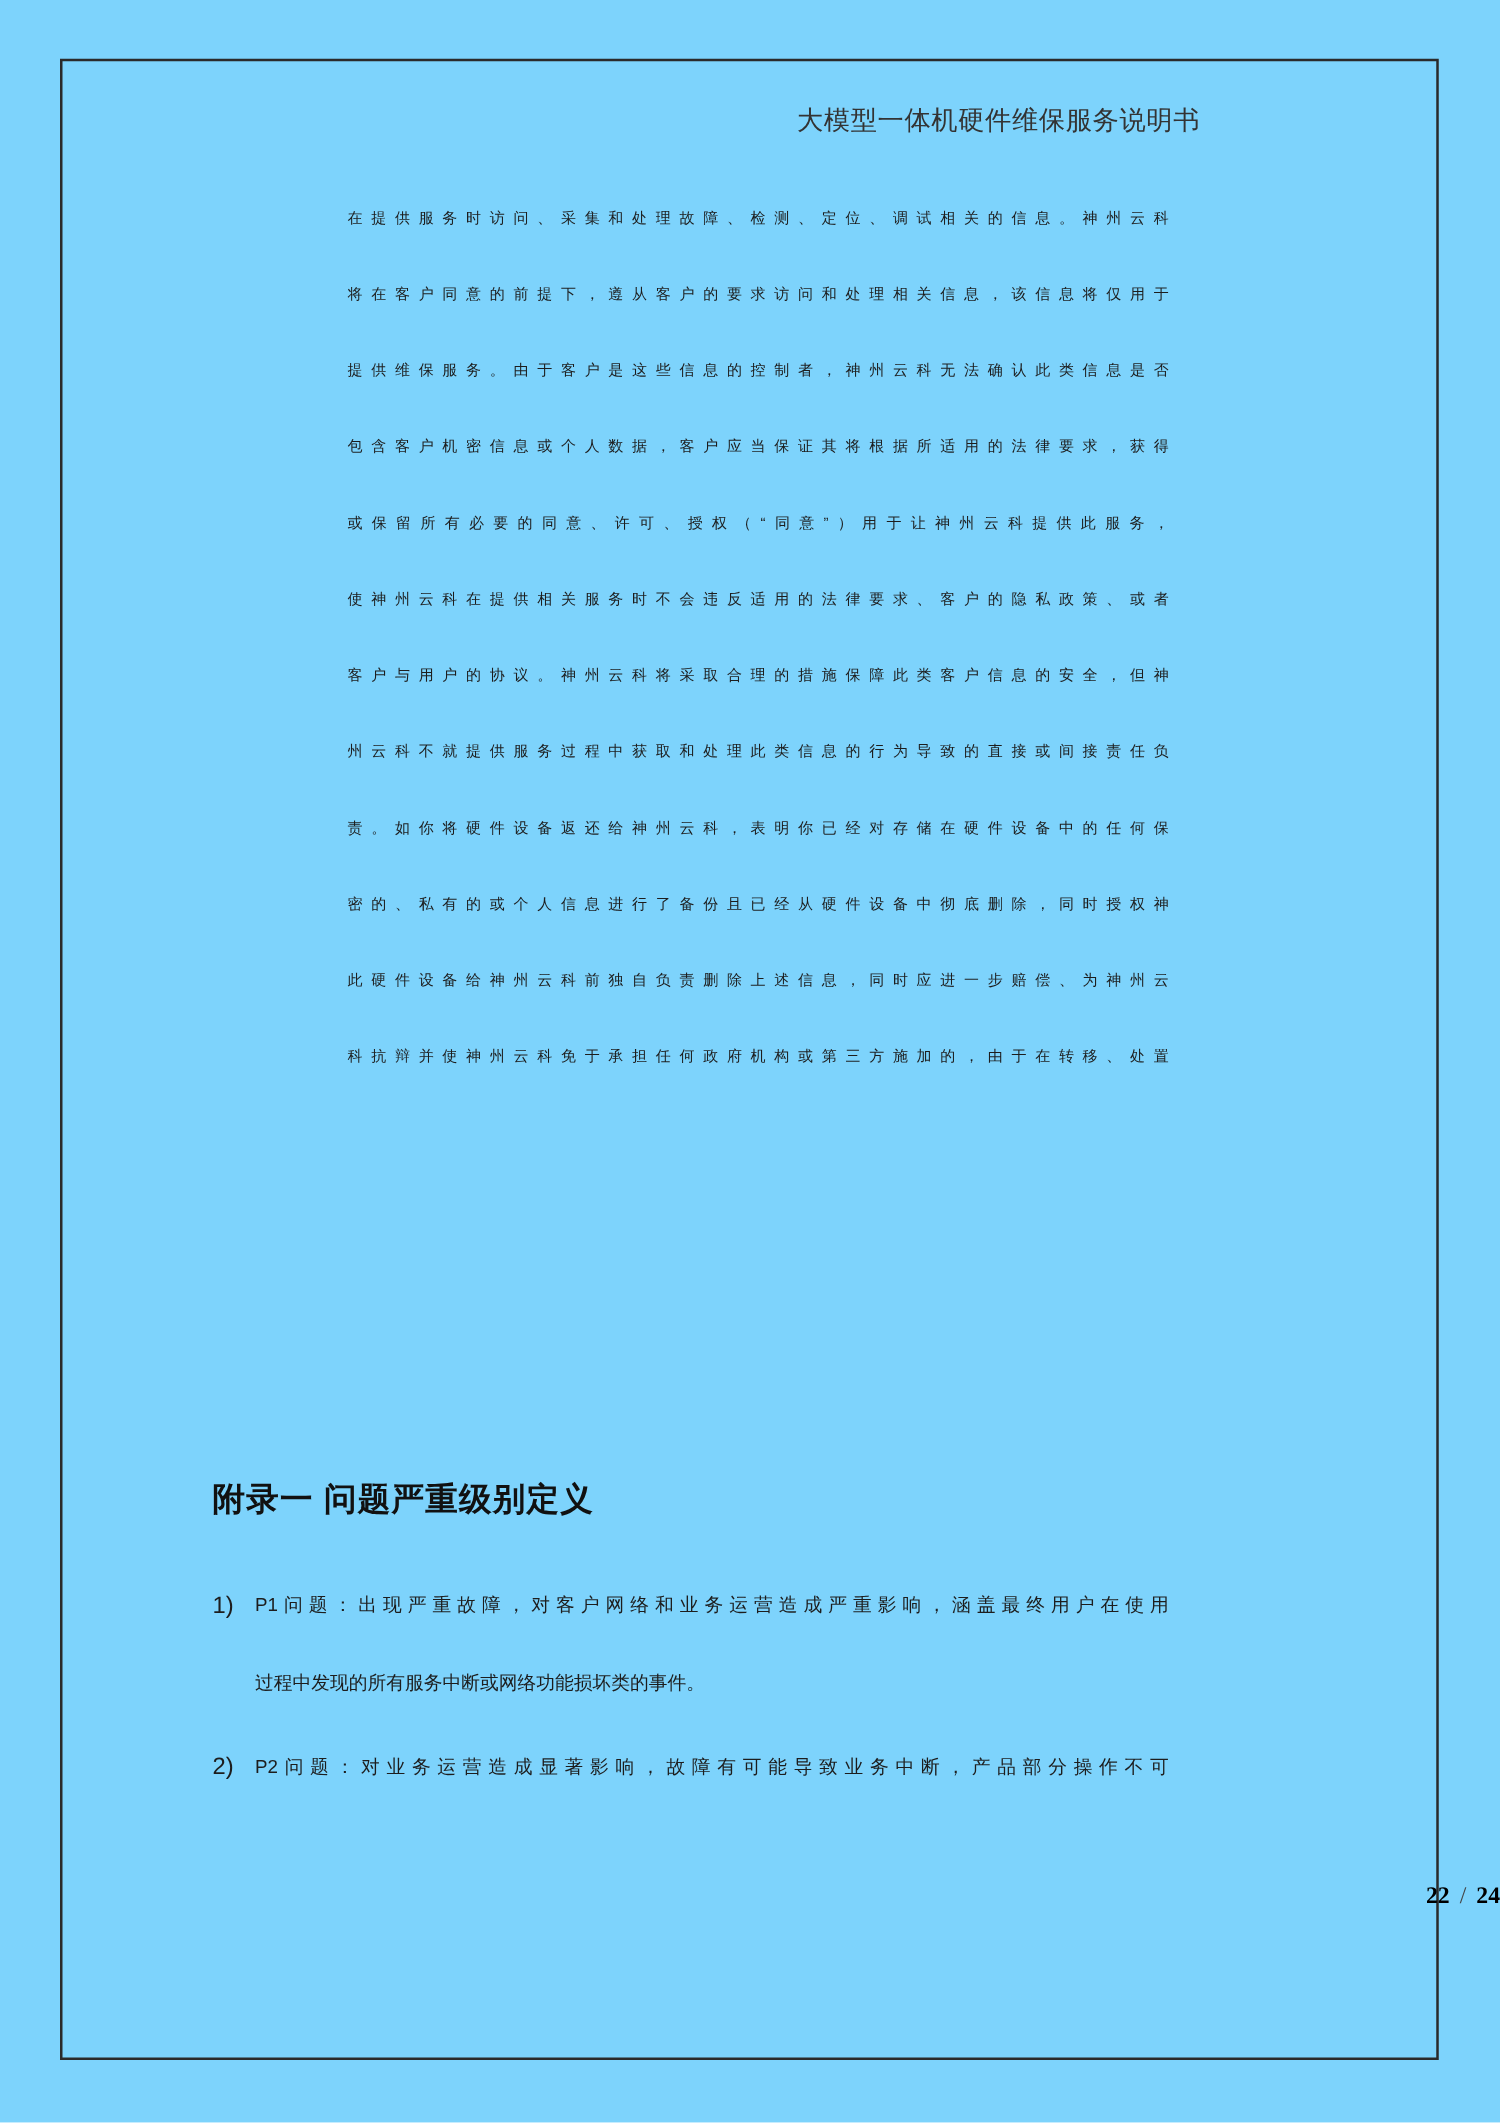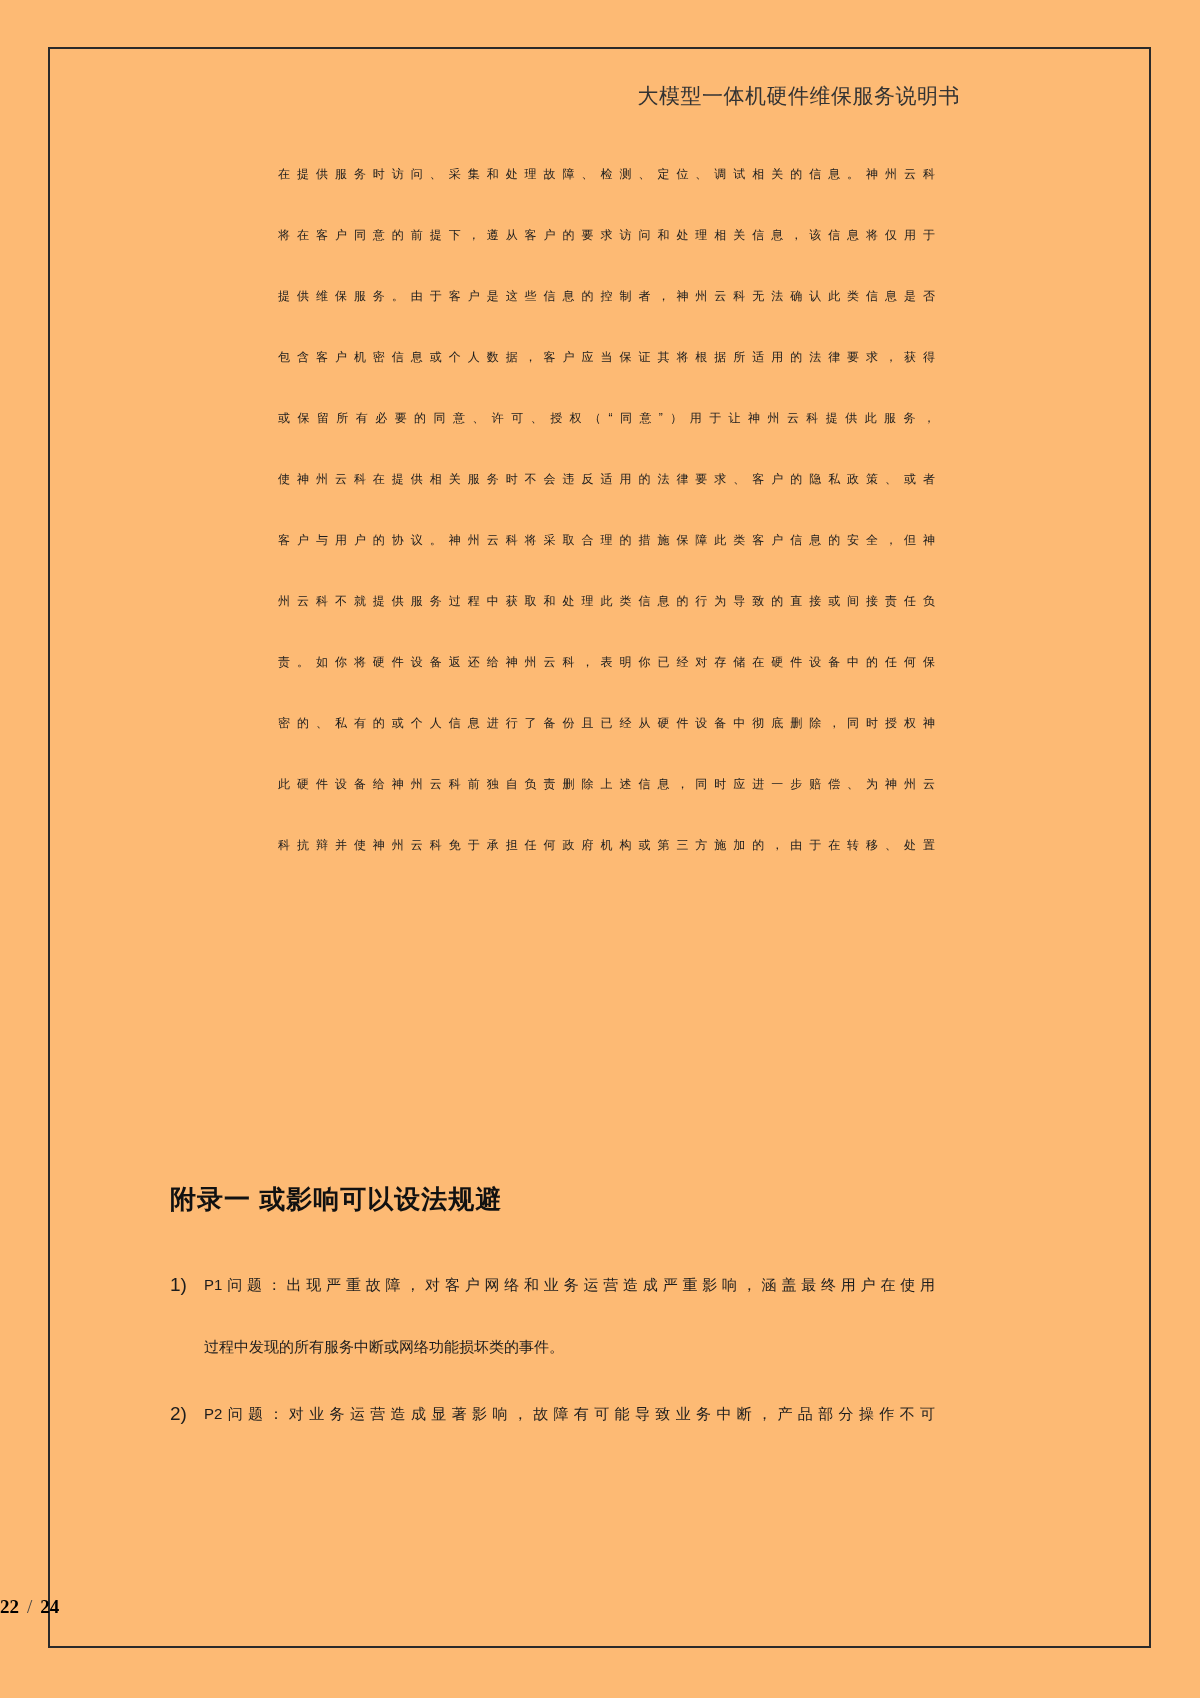--- a/index.html
+++ b/index.html
@@ -1,20 +1,20 @@
 <!DOCTYPE html>
 <html><head>
 <meta charset="utf-8">
 <style>
   html, body { margin: 0; padding: 0; background: #ffffff; }
   .page {
     position: relative;
     width: 1200px;
     height: 1698px;
-    background: #fdba74;
+    background: #7dd3fc;
     overflow: hidden;
     font-family: "Liberation Sans", sans-serif;
     color: #1d1d1d;
   }
   .page-border {
     position: absolute;
     left: 48px; top: 47px;
     width: 1103px; height: 1601px;
     border: 2px solid #2a2a2a;
     box-sizing: border-box;
@@ -81,23 +81,23 @@
     font-size: 15px;
     text-align: justify;
     text-align-last: justify;
     text-justify: inter-character;
     overflow: hidden;
     white-space: nowrap;
   }
   .item-lines .line.short { text-align-last: left; }
   .footer {
     position: absolute;
-    left: 0; top: 1596px;
+    left: 0; top: 1506px;
     width: 1200px;
-    text-align: left;
+    text-align: right;
     font-family: "Liberation Serif", serif;
     font-size: 19px;
     color: #000000;
   }
   .footer .num { font-weight: bold; }
   .footer .sep { font-weight: normal; color: #444444; padding: 0 8px; }
 </style>
 </head>
 <body>
 
@@ -115,21 +115,21 @@
     <div class="line">或保留所有必要的同意、许可、授权（“同意”）用于让神州云科提供此服务，</div>
     <div class="line">使神州云科在提供相关服务时不会违反适用的法律要求、客户的隐私政策、或者</div>
     <div class="line">客户与用户的协议。神州云科将采取合理的措施保障此类客户信息的安全，但神</div>
     <div class="line">州云科不就提供服务过程中获取和处理此类信息的行为导致的直接或间接责任负</div>
     <div class="line">责。如你将硬件设备返还给神州云科，表明你已经对存储在硬件设备中的任何保</div>
     <div class="line">密的、私有的或个人信息进行了备份且已经从硬件设备中彻底删除，同时授权神</div>
     <div class="line">此硬件设备给神州云科前独自负责删除上述信息，同时应进一步赔偿、为神州云</div>
     <div class="line">科抗辩并使神州云科免于承担任何政府机构或第三方施加的，由于在转移、处置</div>
   </div>
 
-  <div class="appendix-heading">附录一 或影响可以设法规避</div>
+  <div class="appendix-heading">附录一 问题严重级别定义</div>
 
   <div class="list">
 
     <div class="list-item">
       <span class="item-marker">1)</span>
       <div class="item-lines">
         <div class="line">P1问题：出现严重故障，对客户网络和业务运营造成严重影响，涵盖最终用户在使用</div>
         <div class="line short">过程中发现的所有服务中断或网络功能损坏类的事件。</div>
       </div>
     </div>

